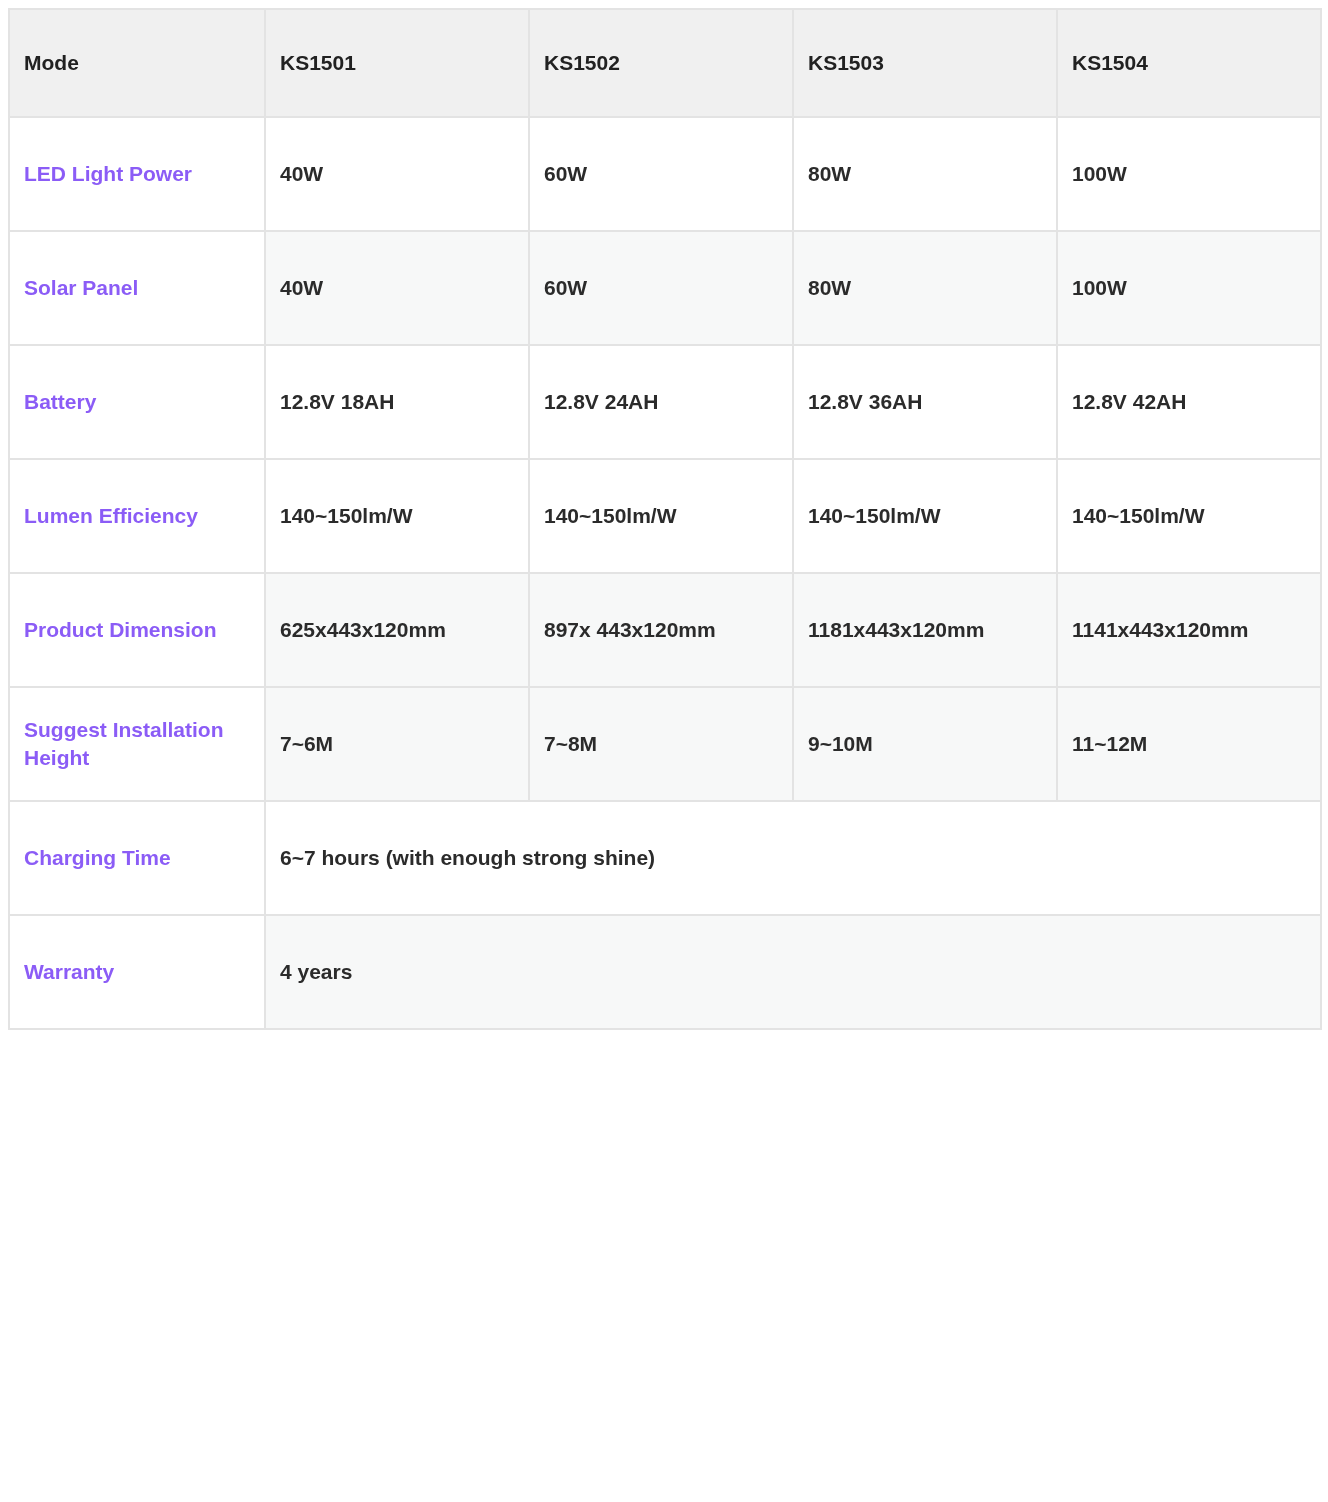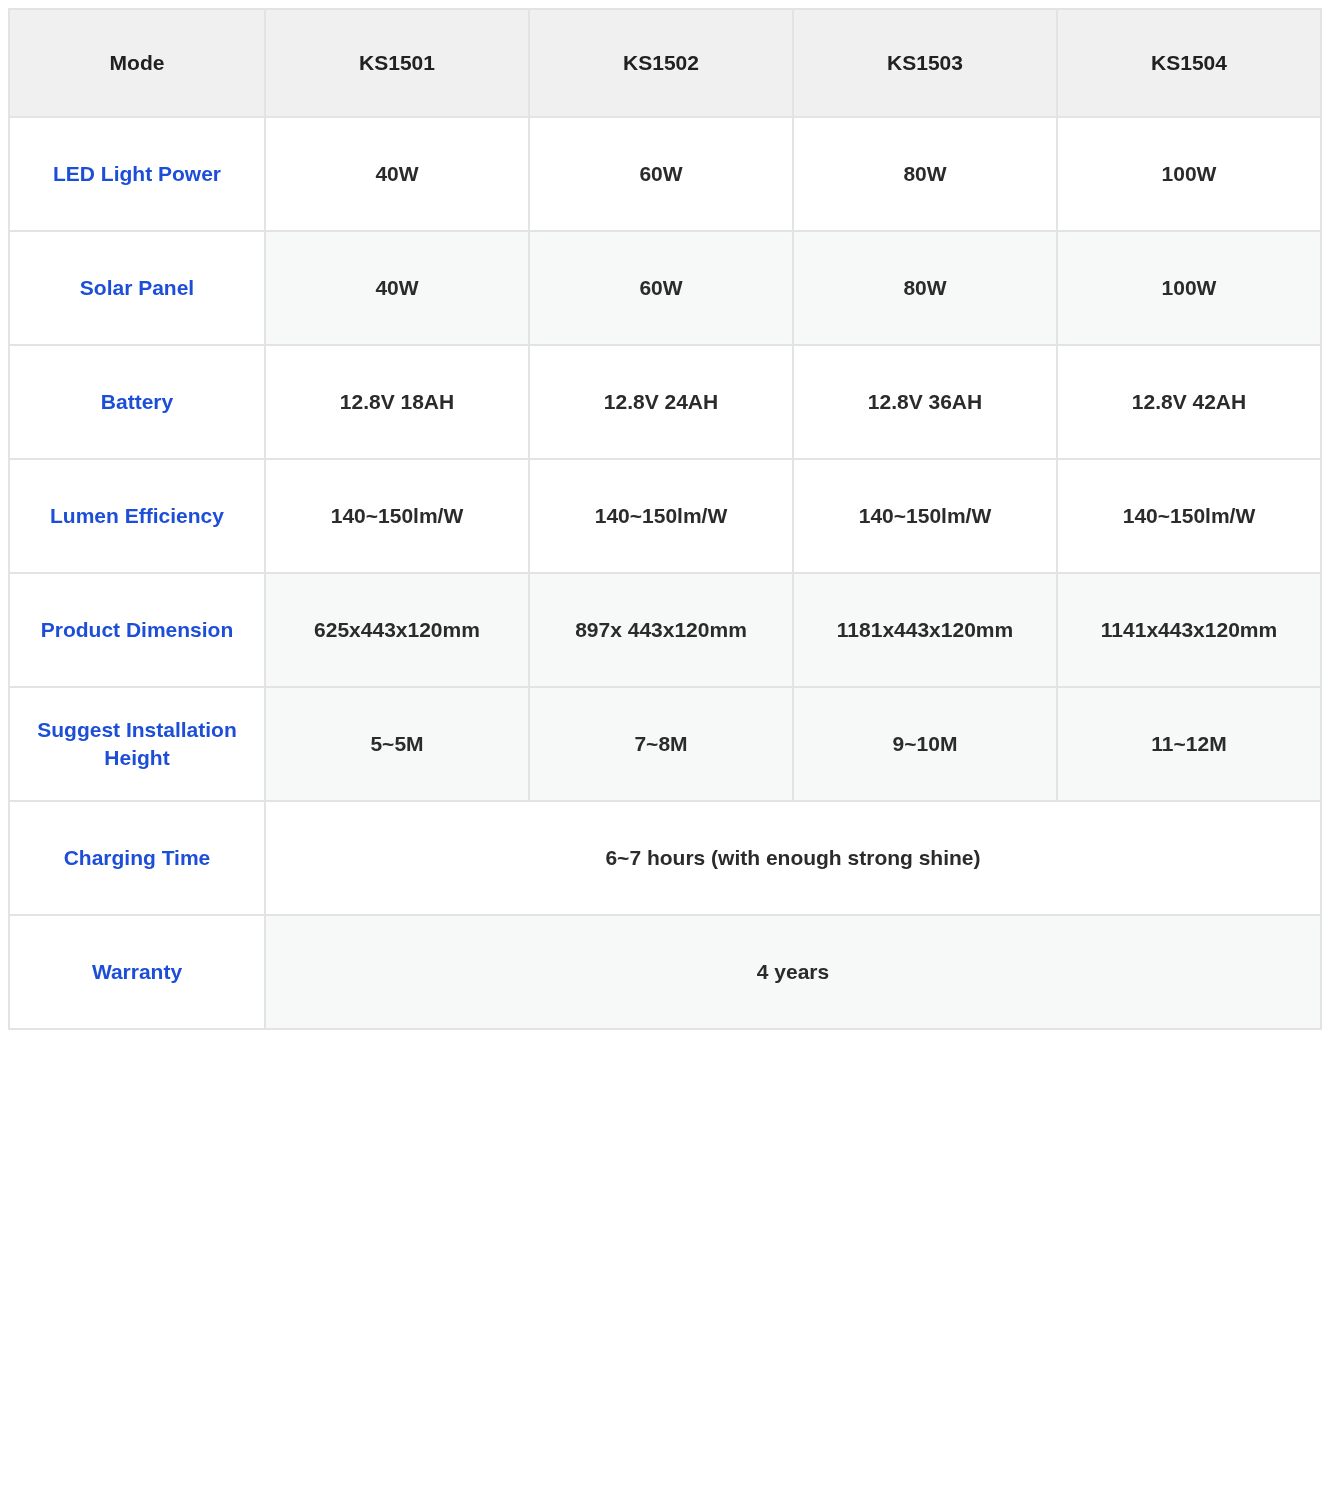--- a/index.html
+++ b/index.html
@@ -16,38 +16,37 @@
     padding: 8px 8px 16px 8px;
     background: #ffffff;
   }
   table.spec-table {
     border-collapse: collapse;
     width: 1312px;
     table-layout: fixed;
   }
   table.spec-table td {
     border: 2px solid #e3e3e3;
-    text-align: center;
     vertical-align: middle;
     font-size: 21px;
     line-height: 1.35;
     padding: 20px 14px;
     box-sizing: border-box;
     background: #ffffff;
   }
   col.label-col { width: 256px; }
   col.data-col  { width: 264px; }
 
   tr.header-row { height: 108px; }
   tr.spec-row   { height: 114px; }
 
   td.label-cell {
     background: #f0f0f0;
     font-weight: 700;
-    color: #1d4ed8;
+    color: #8b5cf6;
   }
   tr.header-row td {
     background: #f0f0f0;
     font-weight: 700;
     color: #212121;
   }
   td.value-cell {
     background: #ffffff;
     font-weight: 700;
     color: #2b2b2b;
@@ -115,21 +114,21 @@
       <td class="label-cell">Product Dimension</td>
       <td class="value-cell">625x443x120mm</td>
       <td class="value-cell">897x 443x120mm</td>
       <td class="value-cell">1181x443x120mm</td>
       <td class="value-cell">1141x443x120mm</td>
     </tr>
 
 
     <tr class="spec-row alt">
       <td class="label-cell">Suggest Installation Height</td>
-      <td class="value-cell">5~5M</td>
+      <td class="value-cell">7~6M</td>
       <td class="value-cell">7~8M</td>
       <td class="value-cell">9~10M</td>
       <td class="value-cell">11~12M</td>
     </tr>
 
     <tr class="spec-row">
       <td class="label-cell">Charging Time</td>
       <td class="value-cell" colspan="4">6~7 hours (with enough strong shine)</td>
     </tr>
 

